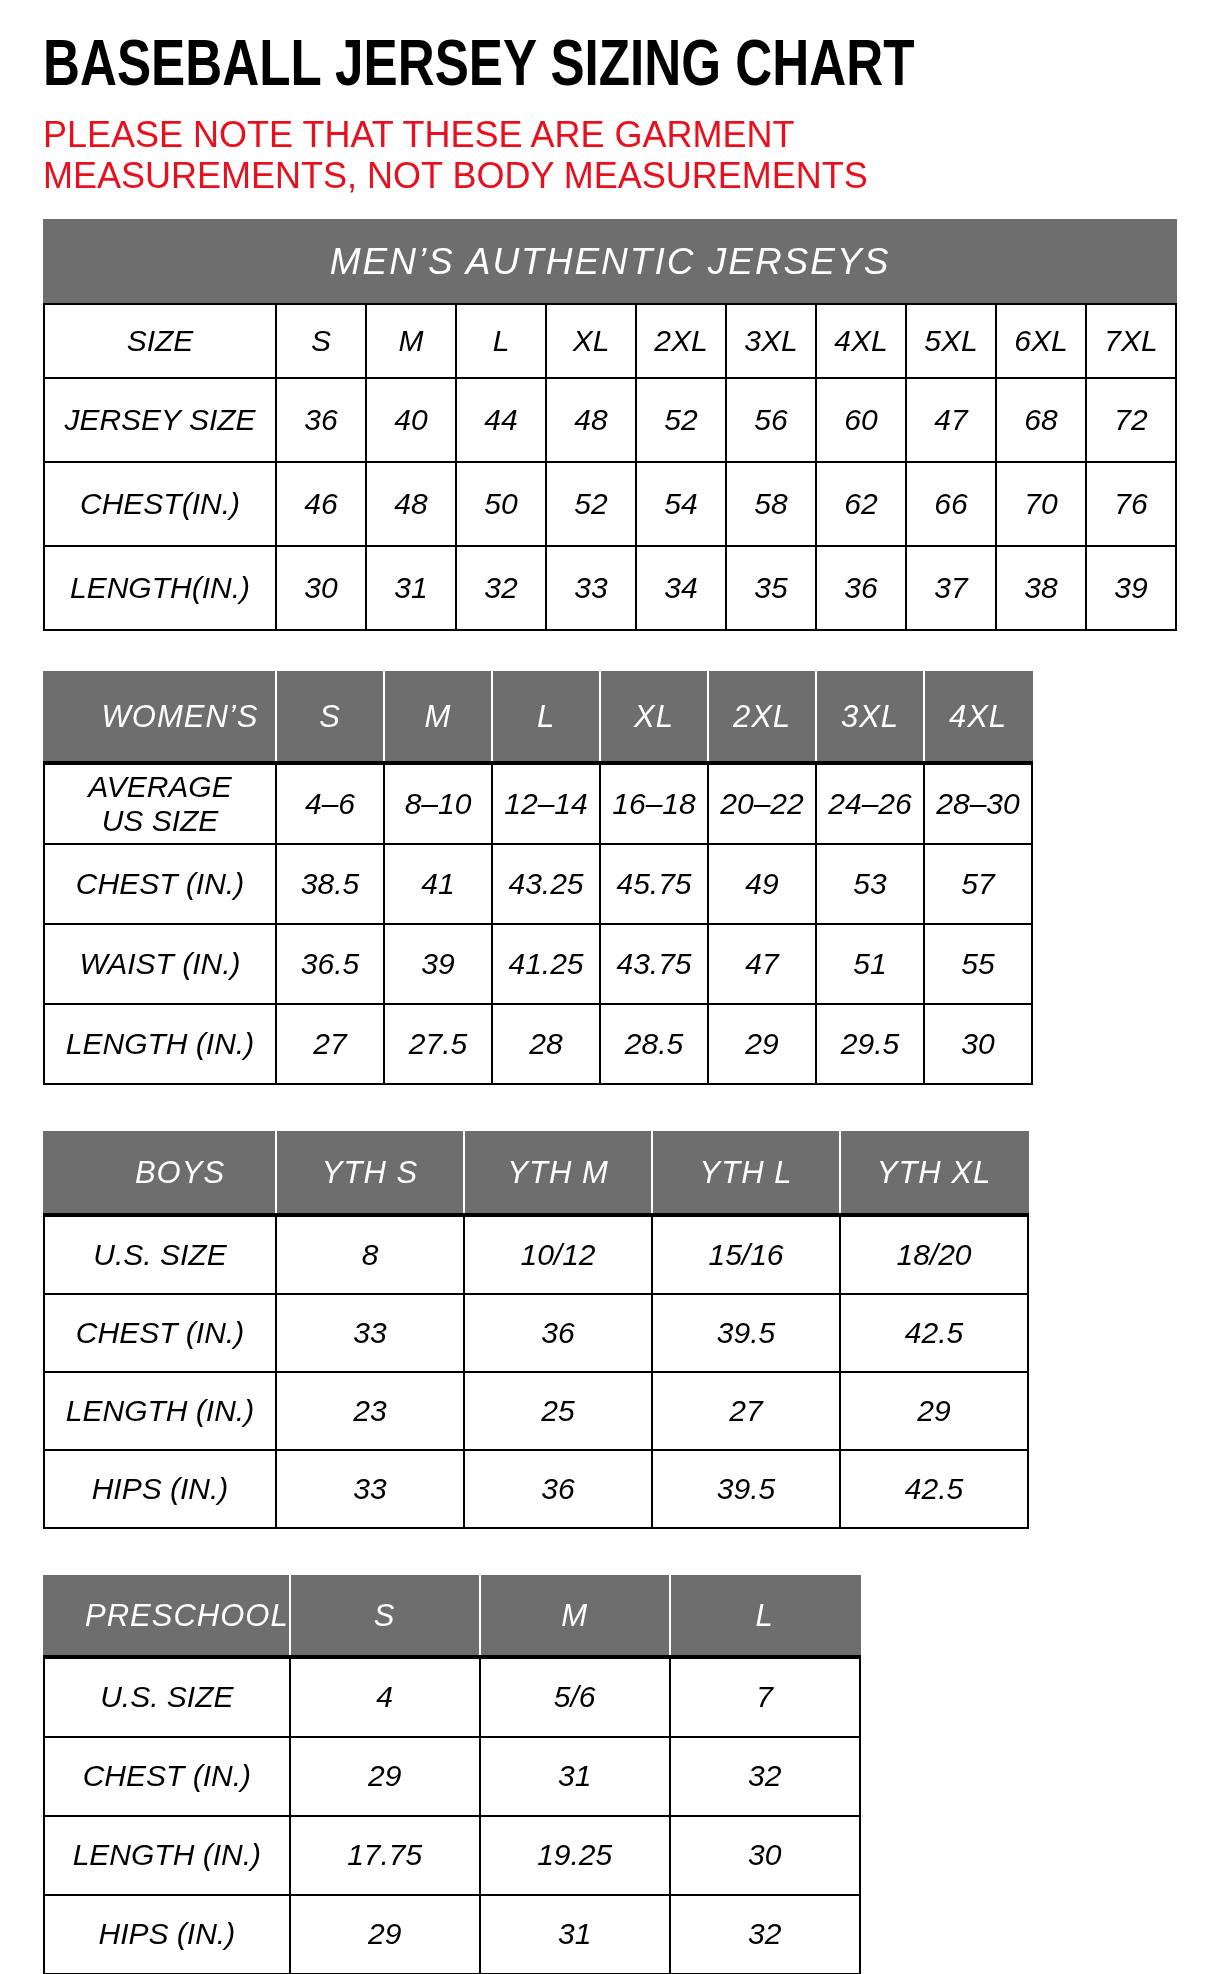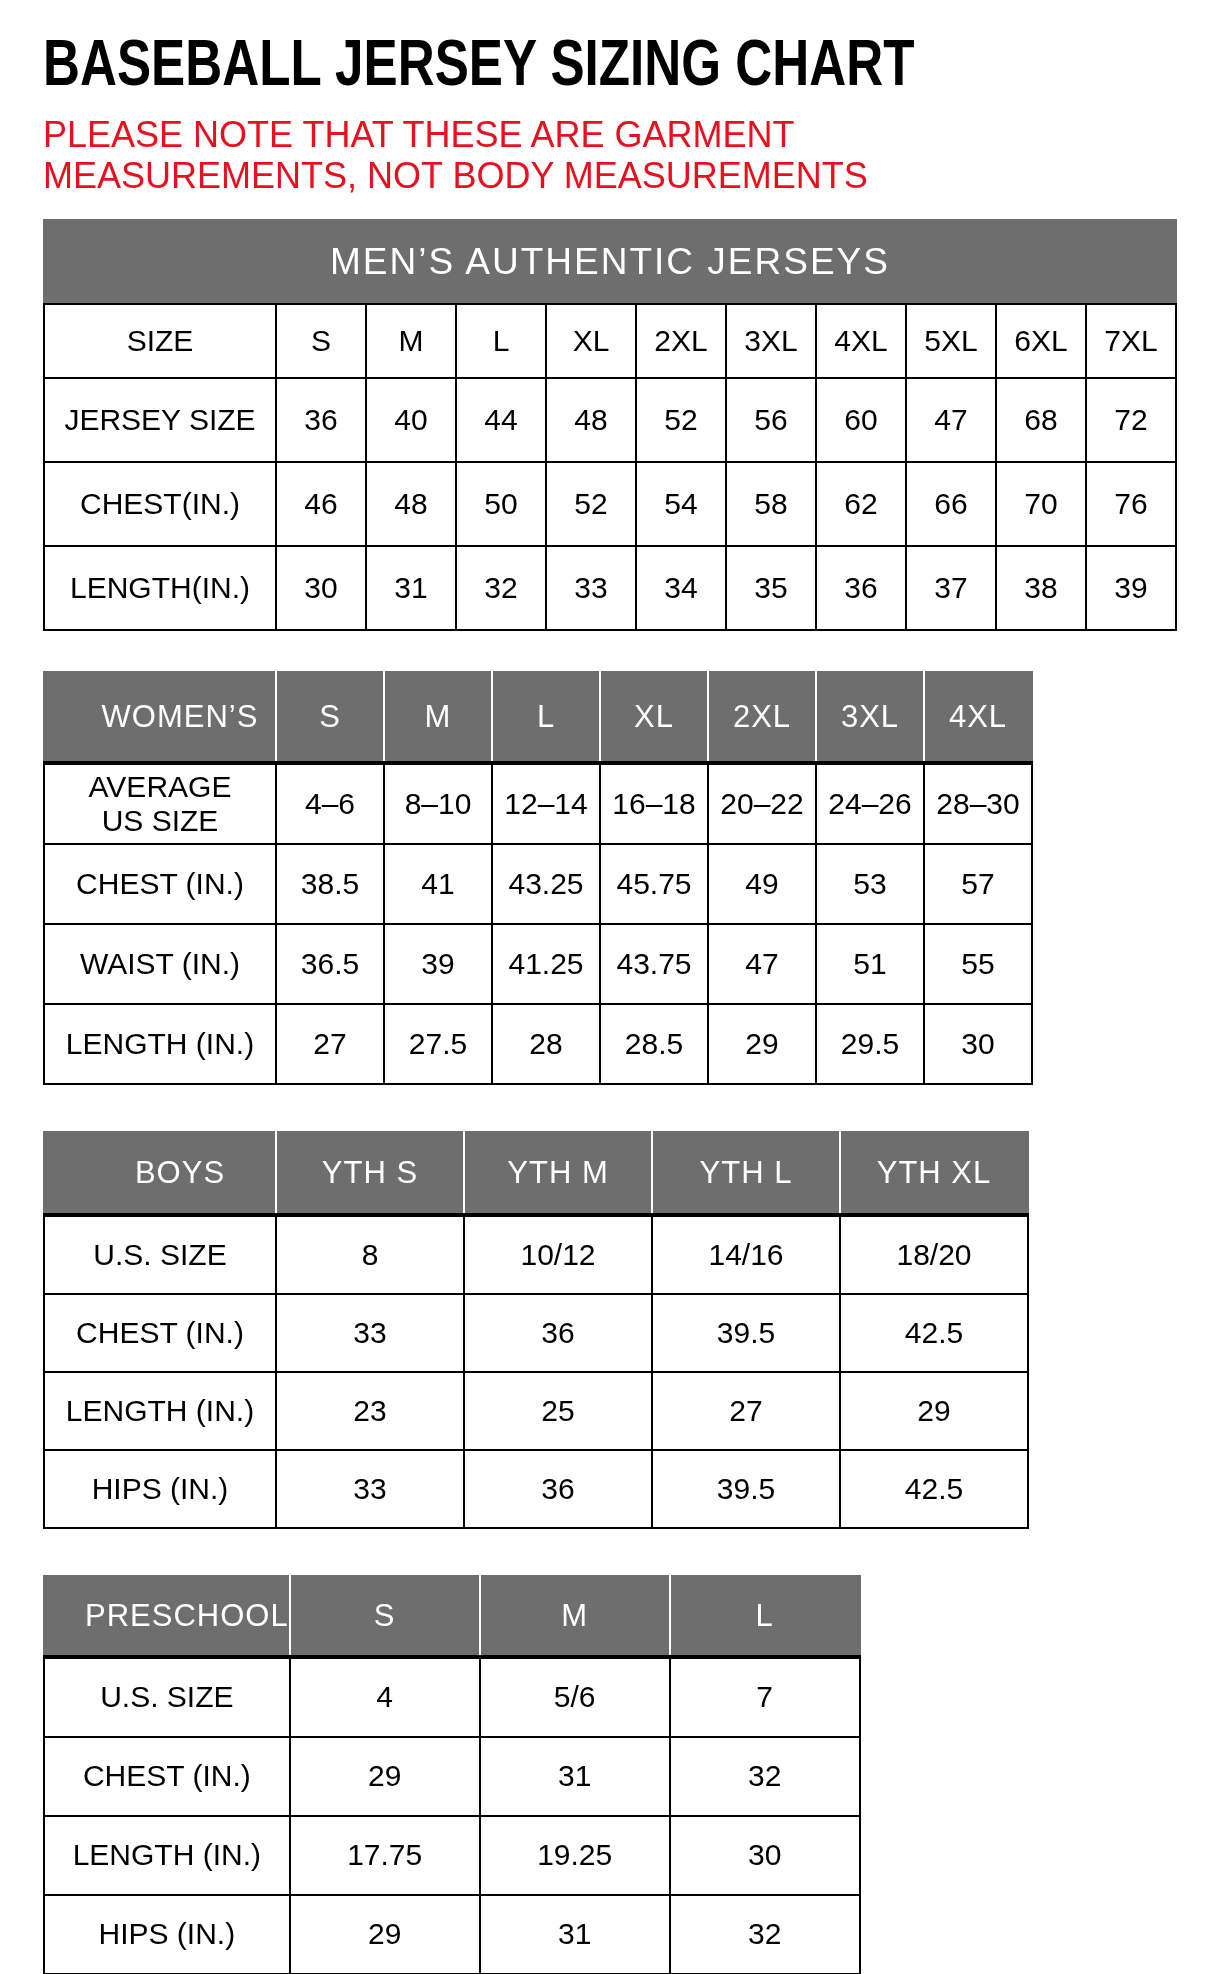--- a/index.html
+++ b/index.html
@@ -9,21 +9,21 @@
     font-family:"Liberation Sans", sans-serif; color:#000;
   }
   .title {
     margin:0 0 14px 0; font-size:64px; font-weight:700; white-space:nowrap;
     letter-spacing:0px; transform:scaleX(0.80); transform-origin:left center; color:#000;
   }
   .note {
     margin:0 0 22px 0; width:900px; color:#e8101e;
     font-size:36px; line-height:1.15; font-weight:400;
   }
-  table.sizing-table { border-collapse:collapse; table-layout:fixed; }
+  table.sizing-table { border-collapse:collapse; table-layout:fixed;font-style:italic; }
   table.sizing-table td {
     border:2px solid #000; text-align:center; vertical-align:middle;
     font-size:30px; padding:0; color:#000; background:#fff; overflow:hidden;
   }
   td.label-cell { white-space:pre-line; font-size:29px; }
   
   tr.banner-row td {
     background:#6e6e6e; color:#fff; font-size:37px; letter-spacing:2px;
     border:2px solid #6e6e6e; border-bottom:2px solid #000; height:86px; font-weight:400;
   }
@@ -207,21 +207,21 @@
       <td>BOYS</td>
       <td>YTH S</td>
       <td>YTH M</td>
       <td>YTH L</td>
       <td>YTH XL</td>
     </tr>
     <tr>
       <td class="label-cell">U.S. SIZE</td>
       <td>8</td>
       <td>10/12</td>
-      <td>14/16</td>
+      <td>15/16</td>
       <td>18/20</td>
     </tr>
     <tr>
       <td class="label-cell">CHEST (IN.)</td>
       <td>33</td>
       <td>36</td>
       <td>39.5</td>
       <td>42.5</td>
     </tr>
     <tr>

